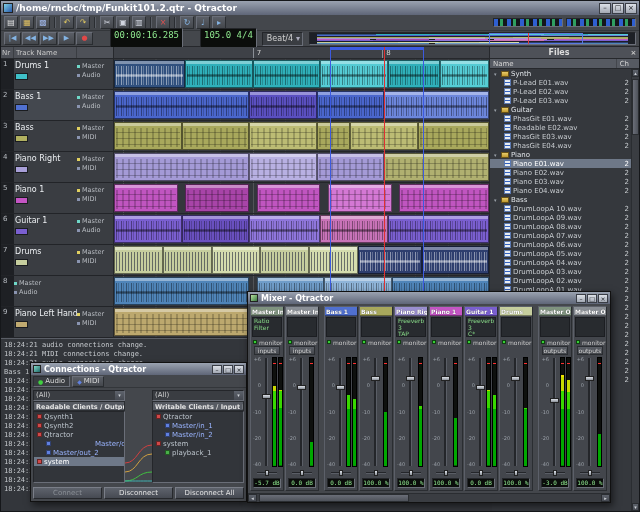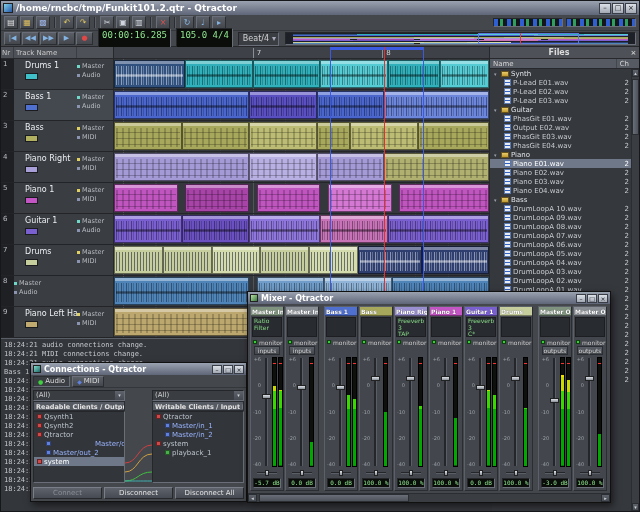--- a/index.html
+++ b/index.html
@@ -38,42 +38,42 @@
   .tbsep{width:2px;height:11px;border-left:1px solid #2a2d31;border-right:1px solid #5a5e66;margin:0 2px;flex:none;}
   .tb-right{margin-left:auto;display:flex;gap:3px;}
   .hbar{width:70px;height:9px;background:
     repeating-linear-gradient(90deg,#2f5fd0 0 4px,#14161a 4px 6px,#2f9f60 6px 9px,#14161a 9px 13px);
     border:1px solid;border-color:#24262a #6a6e78 #6a6e78 #24262a;}
   .trbtn{min-width:17px;height:13px;font-size:7px;color:#84b4e4;background:linear-gradient(#5a5e66,#44474c);
     border:1px solid;border-color:#6a6e78 #2a2d31 #2a2d31 #6a6e78;line-height:11px;text-align:center;
     padding:0 2px;flex:none;}
   .lcd{background:#0b0d0b;color:#8fe88f;font-family:"DejaVu Sans Mono",monospace;font-size:9px;
     line-height:12px;height:22px;padding:0 3px;white-space:nowrap;
-    border:1px solid;border-color:#24262a #6a6e78 #6a6e78 #24262a;margin-left:3px;flex:none;}
+    border:1px solid;border-color:#24262a #6a6e78 #6a6e78 #24262a;margin-left:15px;flex:none;}
   .snapbox{height:14px;background:#3a3d42;border:1px solid;border-color:#24262a #6a6e78 #6a6e78 #24262a;
     color:#d0d0d0;font-size:8px;line-height:12px;padding:0 2px 0 4px;display:flex;gap:3px;margin-left:3px;flex:none;}
   .snapbox .arr{color:#aab;}
   .thumbview{flex:1;height:13px;margin-left:4px;background:#1d2026;position:relative;overflow:hidden;
     border:1px solid;border-color:#24262a #6a6e78 #6a6e78 #24262a;}
   .tvseg{position:absolute;}
   .tvview{position:absolute;top:0;bottom:0;left:55%;width:29%;border:1px solid #5a7ae0;}
   .tvplay{position:absolute;top:0;bottom:0;left:67%;width:1px;background:#e04040;}
 
   
   .mbody{flex:1;display:flex;position:relative;overflow:hidden;}
   .trackpanel{width:113px;flex:none;background:#3a3d42;border-right:1px solid #26282c;display:flex;flex-direction:column;}
   .tphead{height:12px;flex:none;display:flex;background:#4e5158;border-bottom:1px solid #26282c;
     font-size:7px;color:#c8c8c8;line-height:12px;}
   .tph-nr{width:13px;padding-left:1px;border-right:1px solid #3a3d42;}
   .tph-name{flex:1;padding-left:2px;border-right:1px solid #3a3d42;}
   .tph-bus{width:36px;padding-left:2px;margin-top:45px;}
   .trow{height:31px;flex:none;display:flex;background:#3a3d42;border-bottom:1px solid #222428;}
   .trow.current{background:#44484f;}
   .tnr{width:13px;flex:none;background:#1e2024;color:#b8bcc2;font-size:7px;padding:1px 0 0 2px;}
-  .tmid{flex:1;padding:2px 0 0 11px;overflow:hidden;}
+  .tmid{flex:1;padding:2px 0 0 1px;overflow:hidden;}
   .tname{font-size:8px;color:#eceff2;white-space:nowrap;}
   .tswatch{width:13px;height:7px;margin-top:3px;border:1px solid #1a1c20;}
   .tbus{width:36px;flex:none;padding-top:3px;font-size:6.5px;color:#b8bcc2;}
   .tbusline{display:flex;align-items:center;gap:2px;line-height:9px;}
   .tled{width:3px;height:3px;flex:none;}
   .led-a{background:#6fd8c8;}
   .led-m{background:#e0d060;}
   .tled2{width:3px;height:3px;flex:none;background:#8a94b0;}
 
   .arrange{flex:1;position:relative;background:#34373c;overflow:hidden;}
@@ -588,21 +588,21 @@
               <span class="ficon-folder"></span>
               <span class="fname">Guitar</span>
             </div>
             <div class="frow item">
               <span class="ficon-wave"></span>
               <span class="fname">PhasGit E01.wav</span>
               <span class="fch">2</span>
             </div>
             <div class="frow item">
               <span class="ficon-wave"></span>
-              <span class="fname">Output E02.wav</span>
+              <span class="fname">Readable E02.wav</span>
               <span class="fch">2</span>
             </div>
             <div class="frow item">
               <span class="ficon-wave"></span>
               <span class="fname">PhasGit E03.wav</span>
               <span class="fch">2</span>
             </div>
             <div class="frow item">
               <span class="ficon-wave"></span>
               <span class="fname">PhasGit E04.wav</span>

